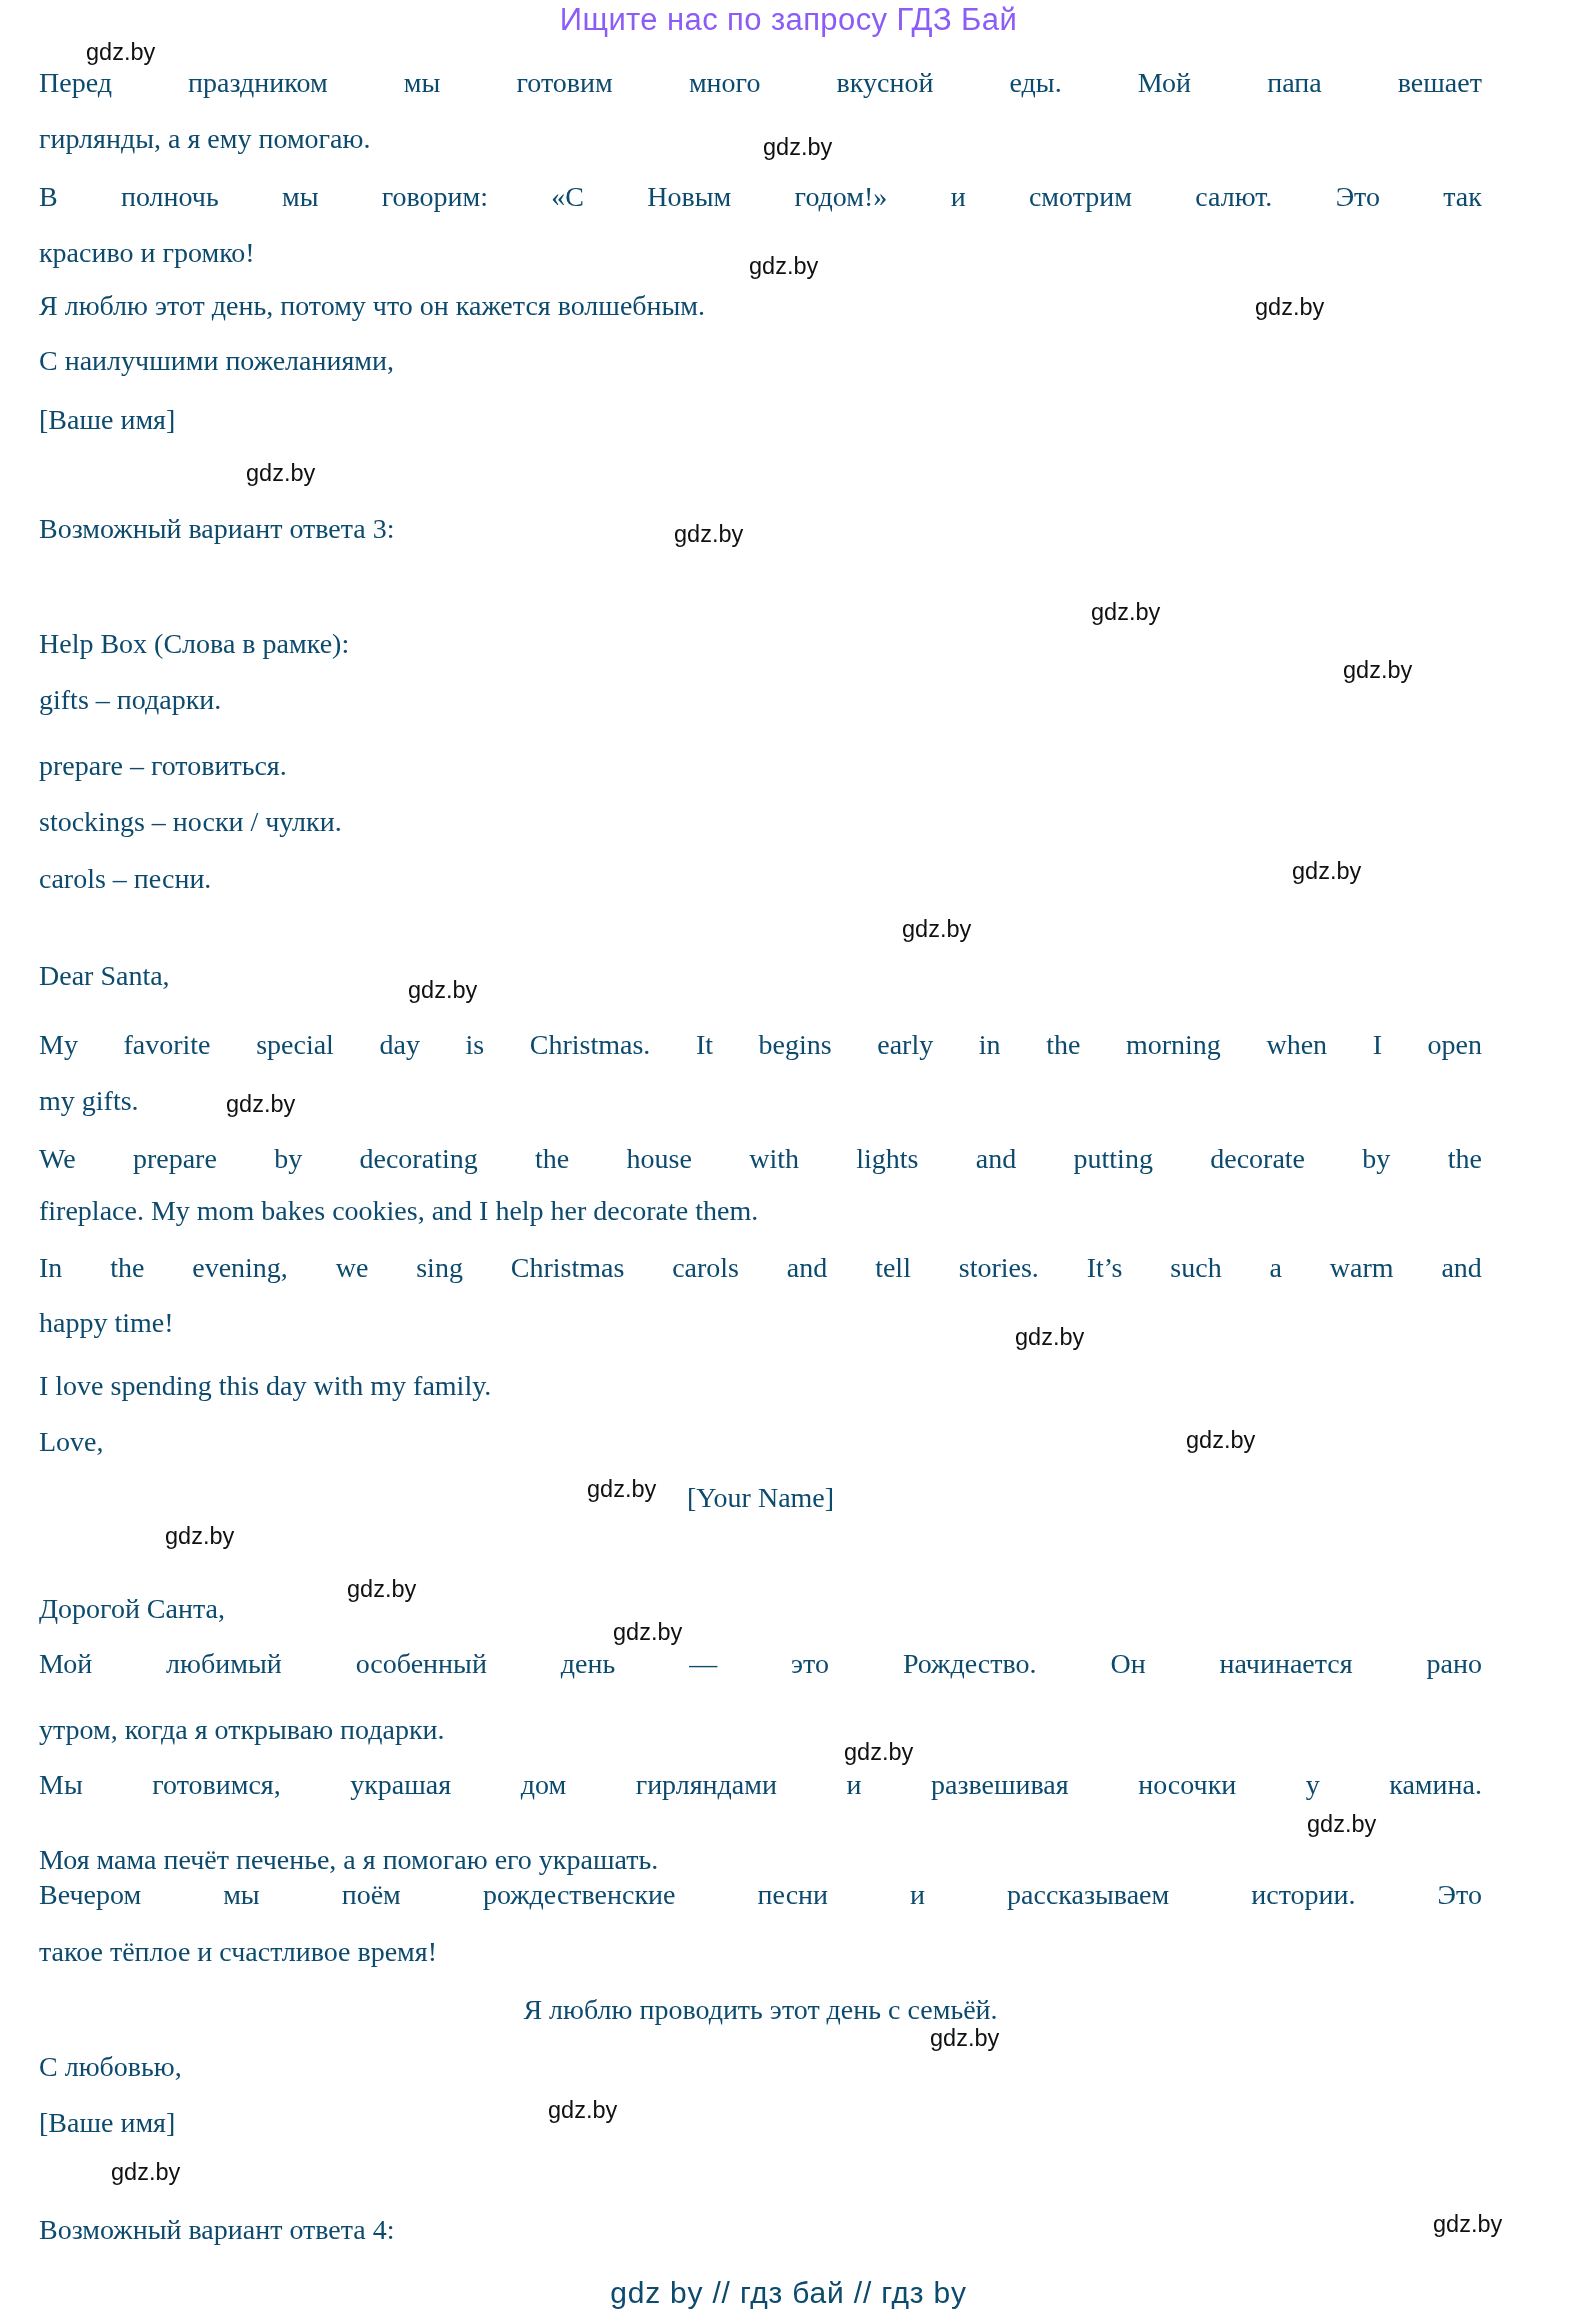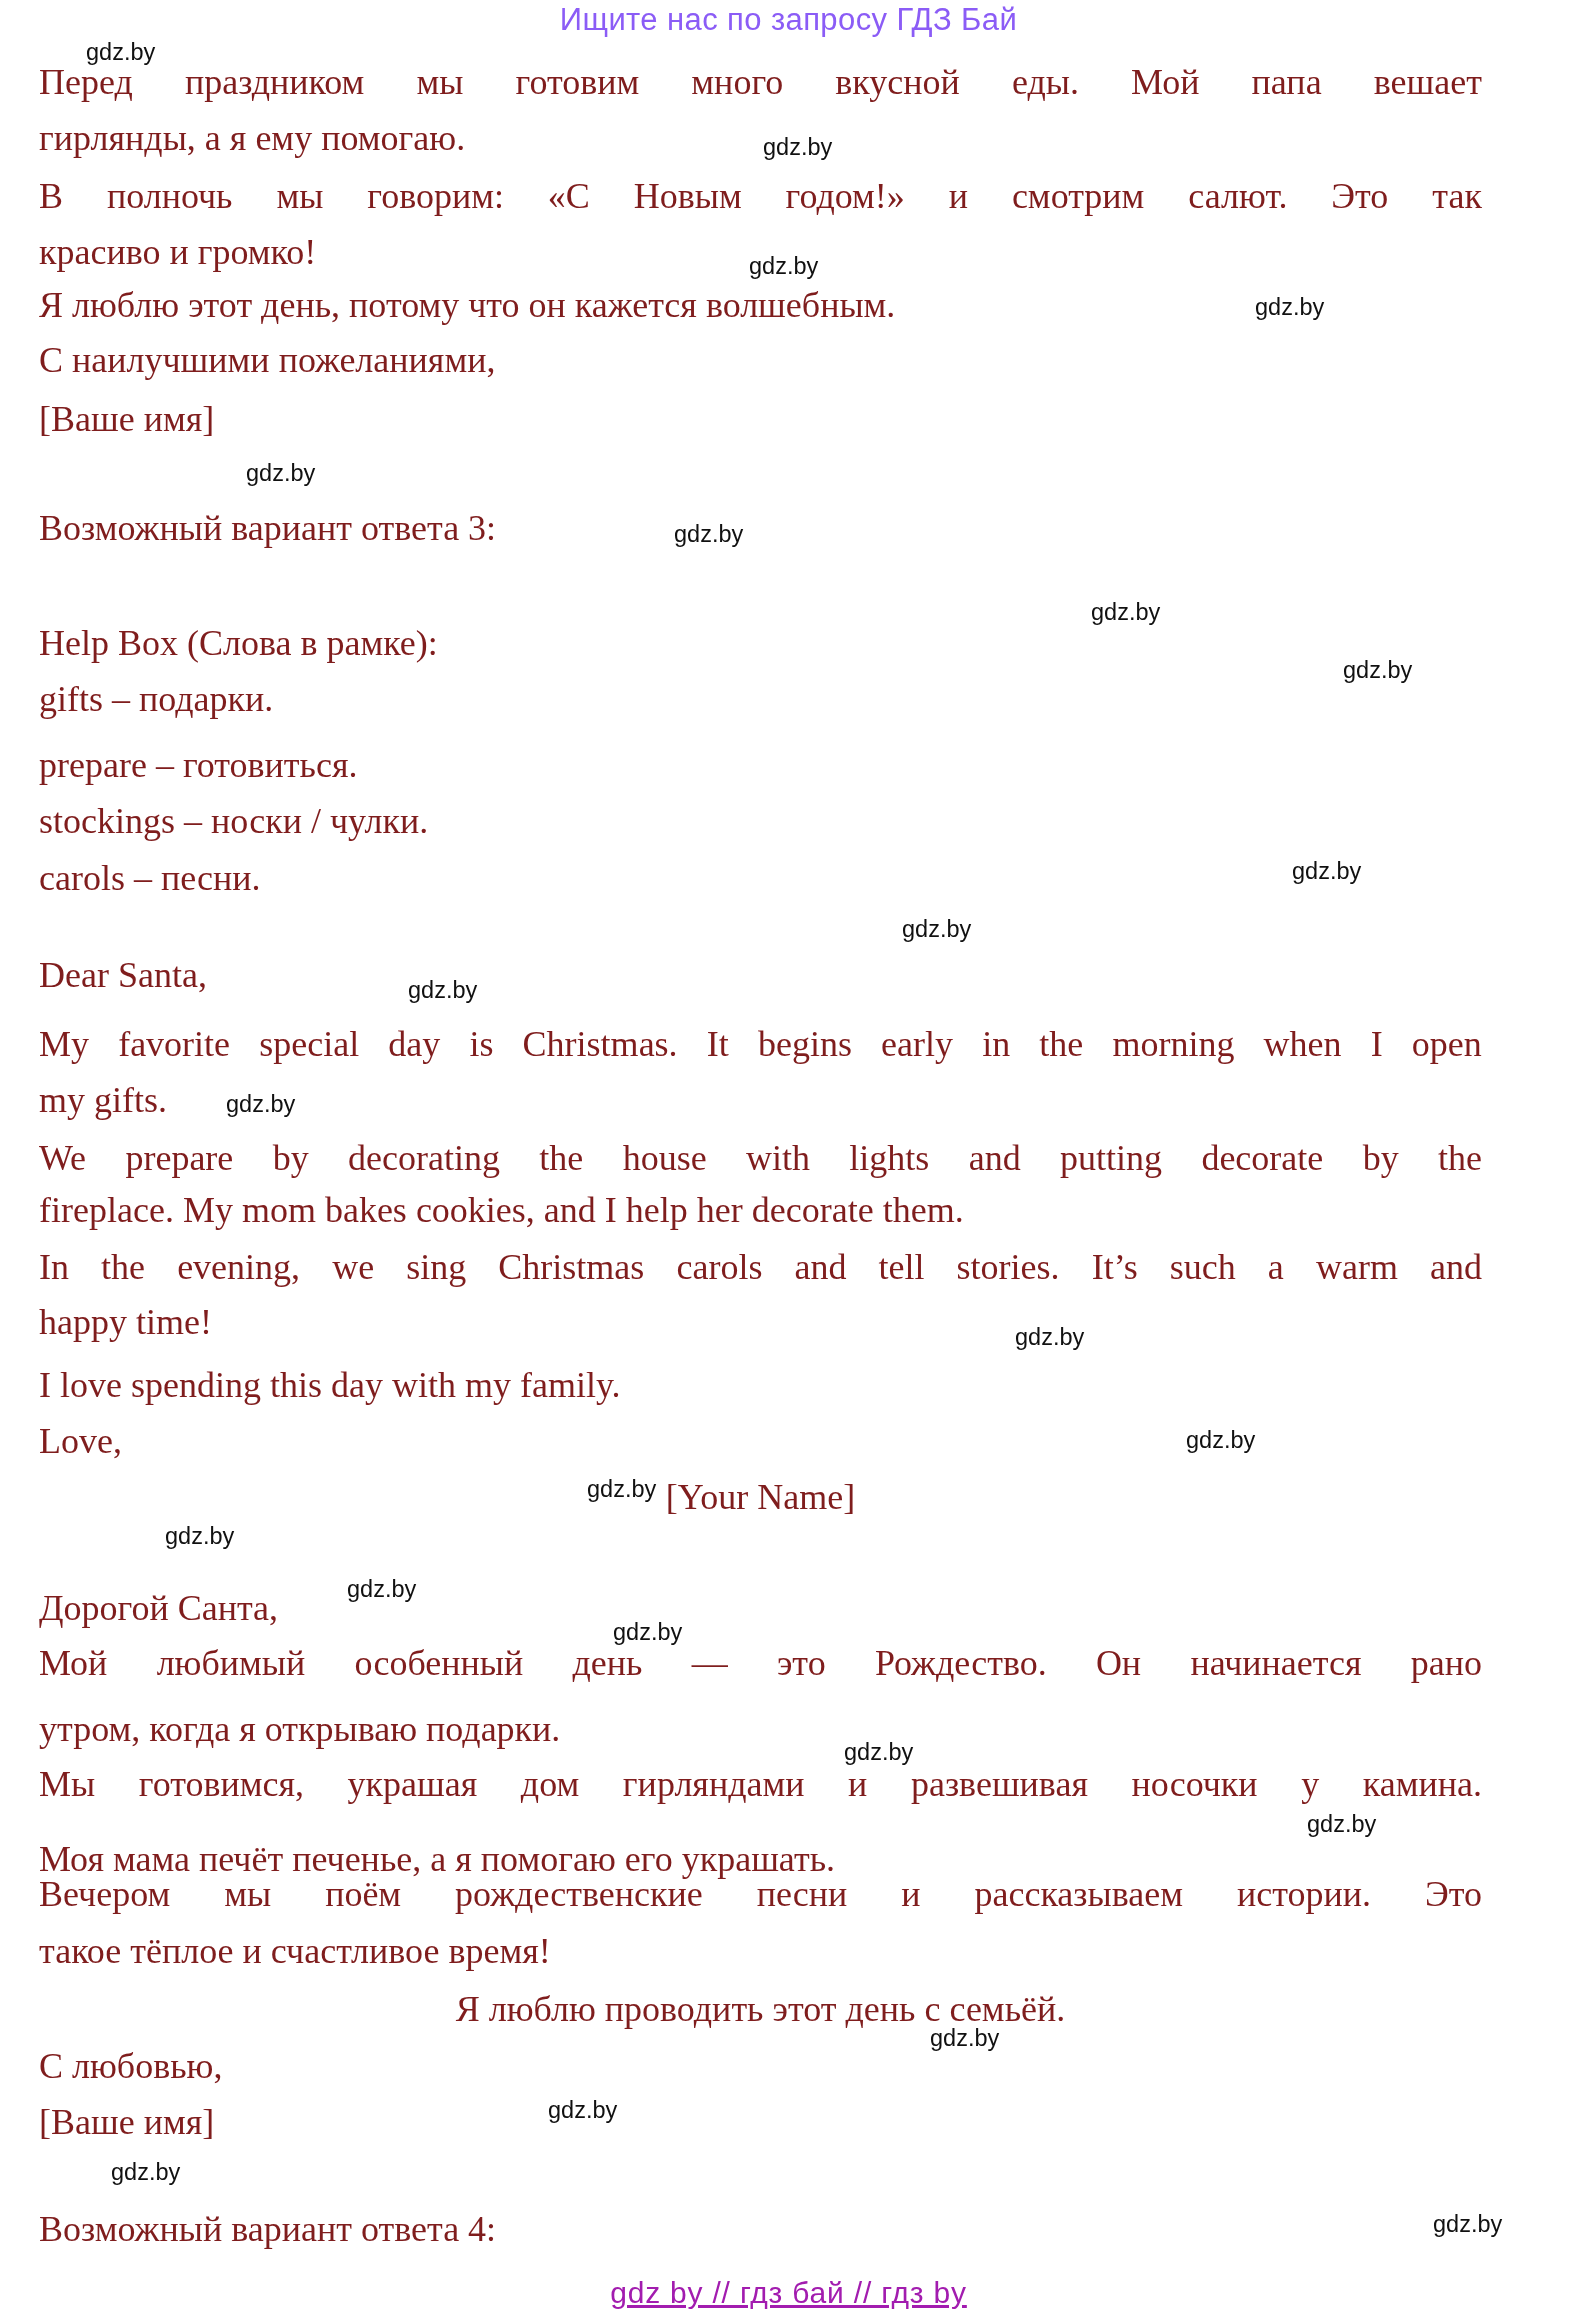--- a/index.html
+++ b/index.html
@@ -20,24 +20,24 @@
     font-family: "Liberation Sans", sans-serif;
     font-size: 31px;
     font-weight: 500;
     letter-spacing: 0.4px;
   }
   .lines-layer, .watermark-layer { position: absolute; top: 0; left: 0; }
   .line {
     position: absolute;
     left: 39px;
     width: 1443px;
-    font-size: 36px;
+    font-size: 28px;
     line-height: 49px;
     height: 49px;
-    color: #7f1d1d;
+    color: #0c4a6e;
     white-space: nowrap;
     text-align: left;
   }
   .line.justified {
     display: flex;
     justify-content: space-between;
     white-space: normal;
   }
   .line.justified span { white-space: nowrap; }
   .watermark {
@@ -225,15 +225,15 @@
       <span class="watermark" style="left: 347px; top: 1575px;">gdz.by</span>
       <span class="watermark" style="left: 613px; top: 1618px;">gdz.by</span>
       <span class="watermark" style="left: 844px; top: 1738px;">gdz.by</span>
       <span class="watermark" style="left: 1307px; top: 1810px;">gdz.by</span>
       <span class="watermark" style="left: 930px; top: 2024px;">gdz.by</span>
       <span class="watermark" style="left: 548px; top: 2096px;">gdz.by</span>
       <span class="watermark" style="left: 111px; top: 2158px;">gdz.by</span>
       <span class="watermark" style="left: 1433px; top: 2210px;">gdz.by</span>
     </div>
 
-  <div class="site-footer" style="color: #a21caf; text-decoration: underline;">gdz by  //  гдз бай  //  гдз by</div>
+  <div class="site-footer" style="color: #0c4a6e;">gdz by  //  гдз бай  //  гдз by</div>
 </div>
 
 
 </body></html>

